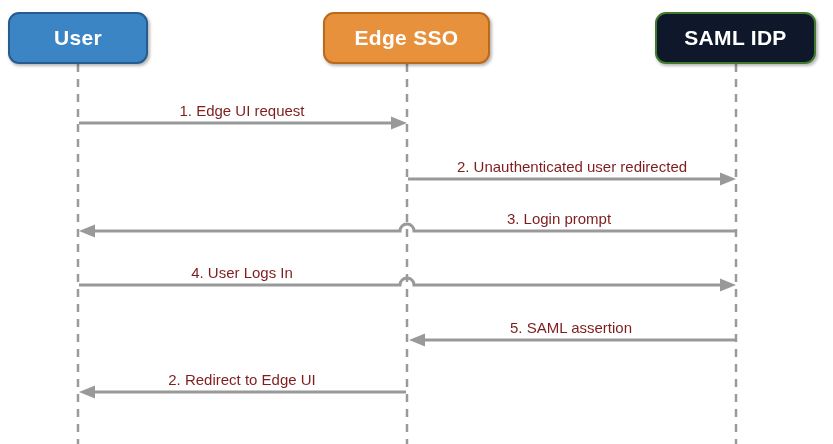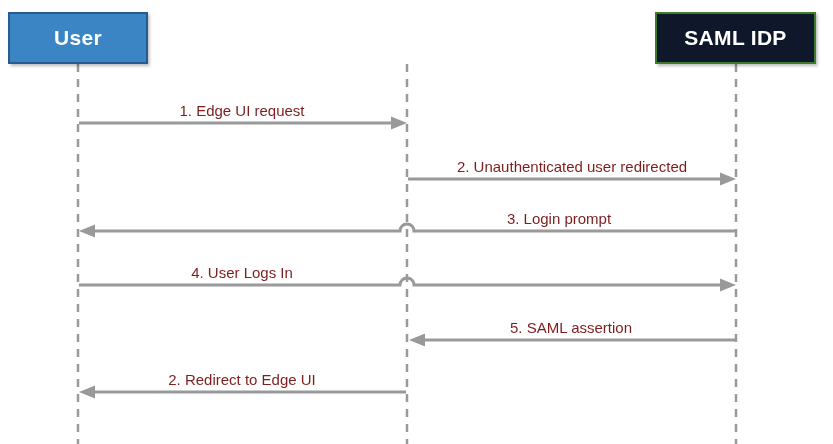--- a/index.html
+++ b/index.html
@@ -19,21 +19,21 @@
     position: absolute;
     left: 0;
     top: 0;
   }
   .actor {
     position: absolute;
     top: 12px;
     height: 52px;
     box-sizing: border-box;
     border: 2px solid;
-    border-radius: 0;
+    border-radius: 11px;
     display: flex;
     align-items: center;
     justify-content: center;
     color: #ffffff;
     font-size: 21px;
     font-weight: 700;
     letter-spacing: 0.3px;
     box-shadow: 1.5px 2px 3px rgba(0,0,0,0.28);
     text-align: center;
   }
@@ -86,20 +86,23 @@
 
     <g>
       <line x1="406" y1="392" x2="93" y2="392" stroke="#999999" stroke-width="3"></line>
       <polygon points="79,392 95,385.5 95,398.5" fill="#999999"></polygon>
     </g>
   </svg>
 
   <div class="actor actor-user">
     <span>User</span>
   </div>
+  <div class="actor actor-sso">
+    <span>Edge SSO</span>
+  </div>
   <div class="actor actor-idp">
     <span>SAML IDP</span>
   </div>
 
   <div class="msg-label" style="left:242px; bottom:325px;">1. Edge UI request</div>
   <div class="msg-label" style="left:572px; bottom:269px;">2. Unauthenticated user redirected</div>
   <div class="msg-label" style="left:559px; bottom:217px;">3. Login prompt</div>
   <div class="msg-label" style="left:242px; bottom:163px;">4. User Logs In</div>
   <div class="msg-label" style="left:571px; bottom:108px;">5. SAML assertion</div>
   <div class="msg-label" style="left:242px; bottom:56px;">2. Redirect to Edge UI</div>

